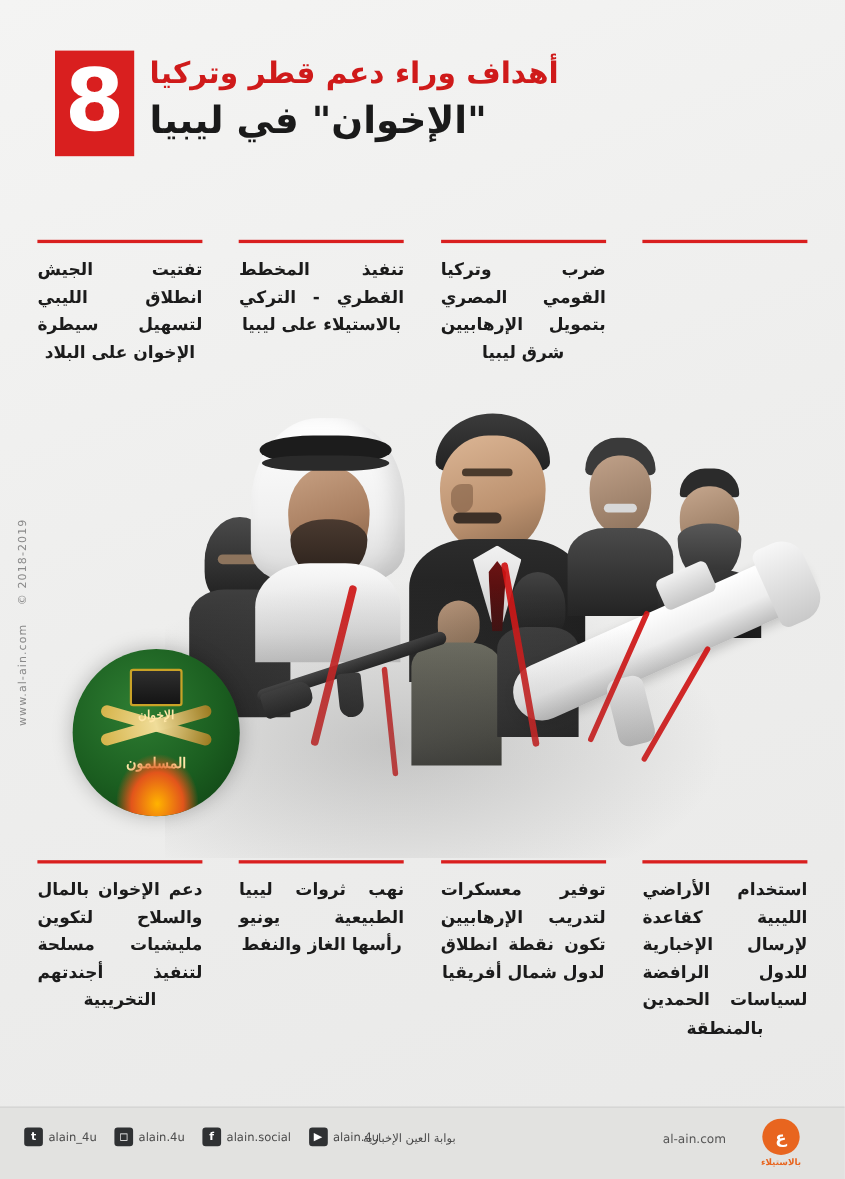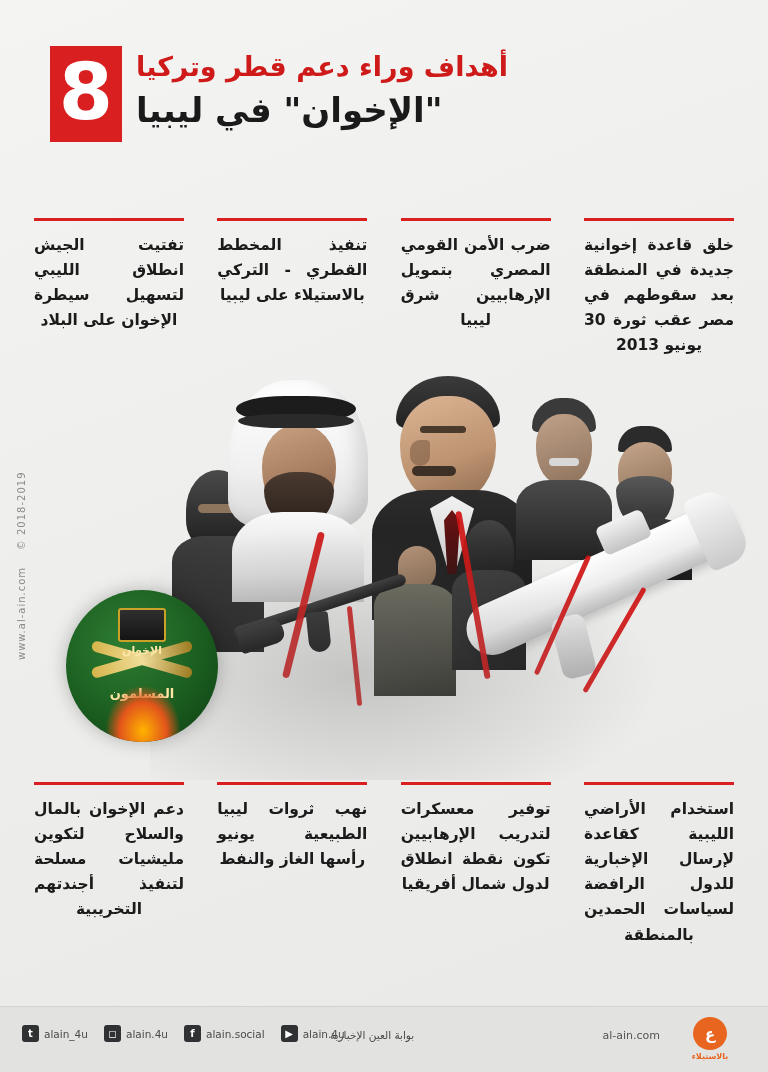--- a/index.html
+++ b/index.html
@@ -395,20 +395,21 @@
 
   
   .emblem {
     position: absolute;
     left: 66px; top: 590px;
     width: 152px; height: 152px;
     border-radius: 50%;
     background: radial-gradient(circle at 40% 35%, #2e7d32 0%, #1b5e20 55%, #0d3d12 100%);
     overflow: hidden;
     box-shadow: 0 0 18px rgba(0,0,0,.25);
+    font-family: Liberation Serif, serif;
   }
   .emblem .quran {
     position: absolute; left: 52px; top: 18px;
     width: 48px; height: 34px;
     background: linear-gradient(180deg,#2f2f2f,#141414);
     border: 2px solid #c9a227;
     border-radius: 3px;
   }
   .emblem .sword {
     position: absolute;
@@ -518,25 +519,24 @@
     <div class="point">
       <div class="rule"></div>
       <div class="txt">تفتيت الجيش انطلاق الليبي لتسهيل سيطرة الإخوان على البلاد</div>
     </div>
     <div class="point">
       <div class="rule"></div>
       <div class="txt">تنفيذ المخطط القطري - التركي بالاستيلاء على ليبيا</div>
     </div>
     <div class="point">
       <div class="rule"></div>
-      <div class="txt">ضرب الأمن القومي المصري بتمويل الإرهابيين شرق ليبيا</div>
-    </div>
-    <div class="point">
-      <div class="rule"></div>
-      <div class="txt">خلق قاعدة إخوانية جديدة في المنطقة بعد سقوطهم في مصر عقب ثورة 30 يونيو 2013</div>
+      <div class="txt">ضرب وتركيا القومي المصري بتمويل الإرهابيين شرق ليبيا</div>
+    </div>
+    <div class="point">
+      <div class="rule"></div>
     </div>
   </div>
 
   <div class="collage">
 
     <div class="fig militant">
       <div class="hood"></div>
       <div class="eyes"></div>
       <div class="body"></div>
     </div>

